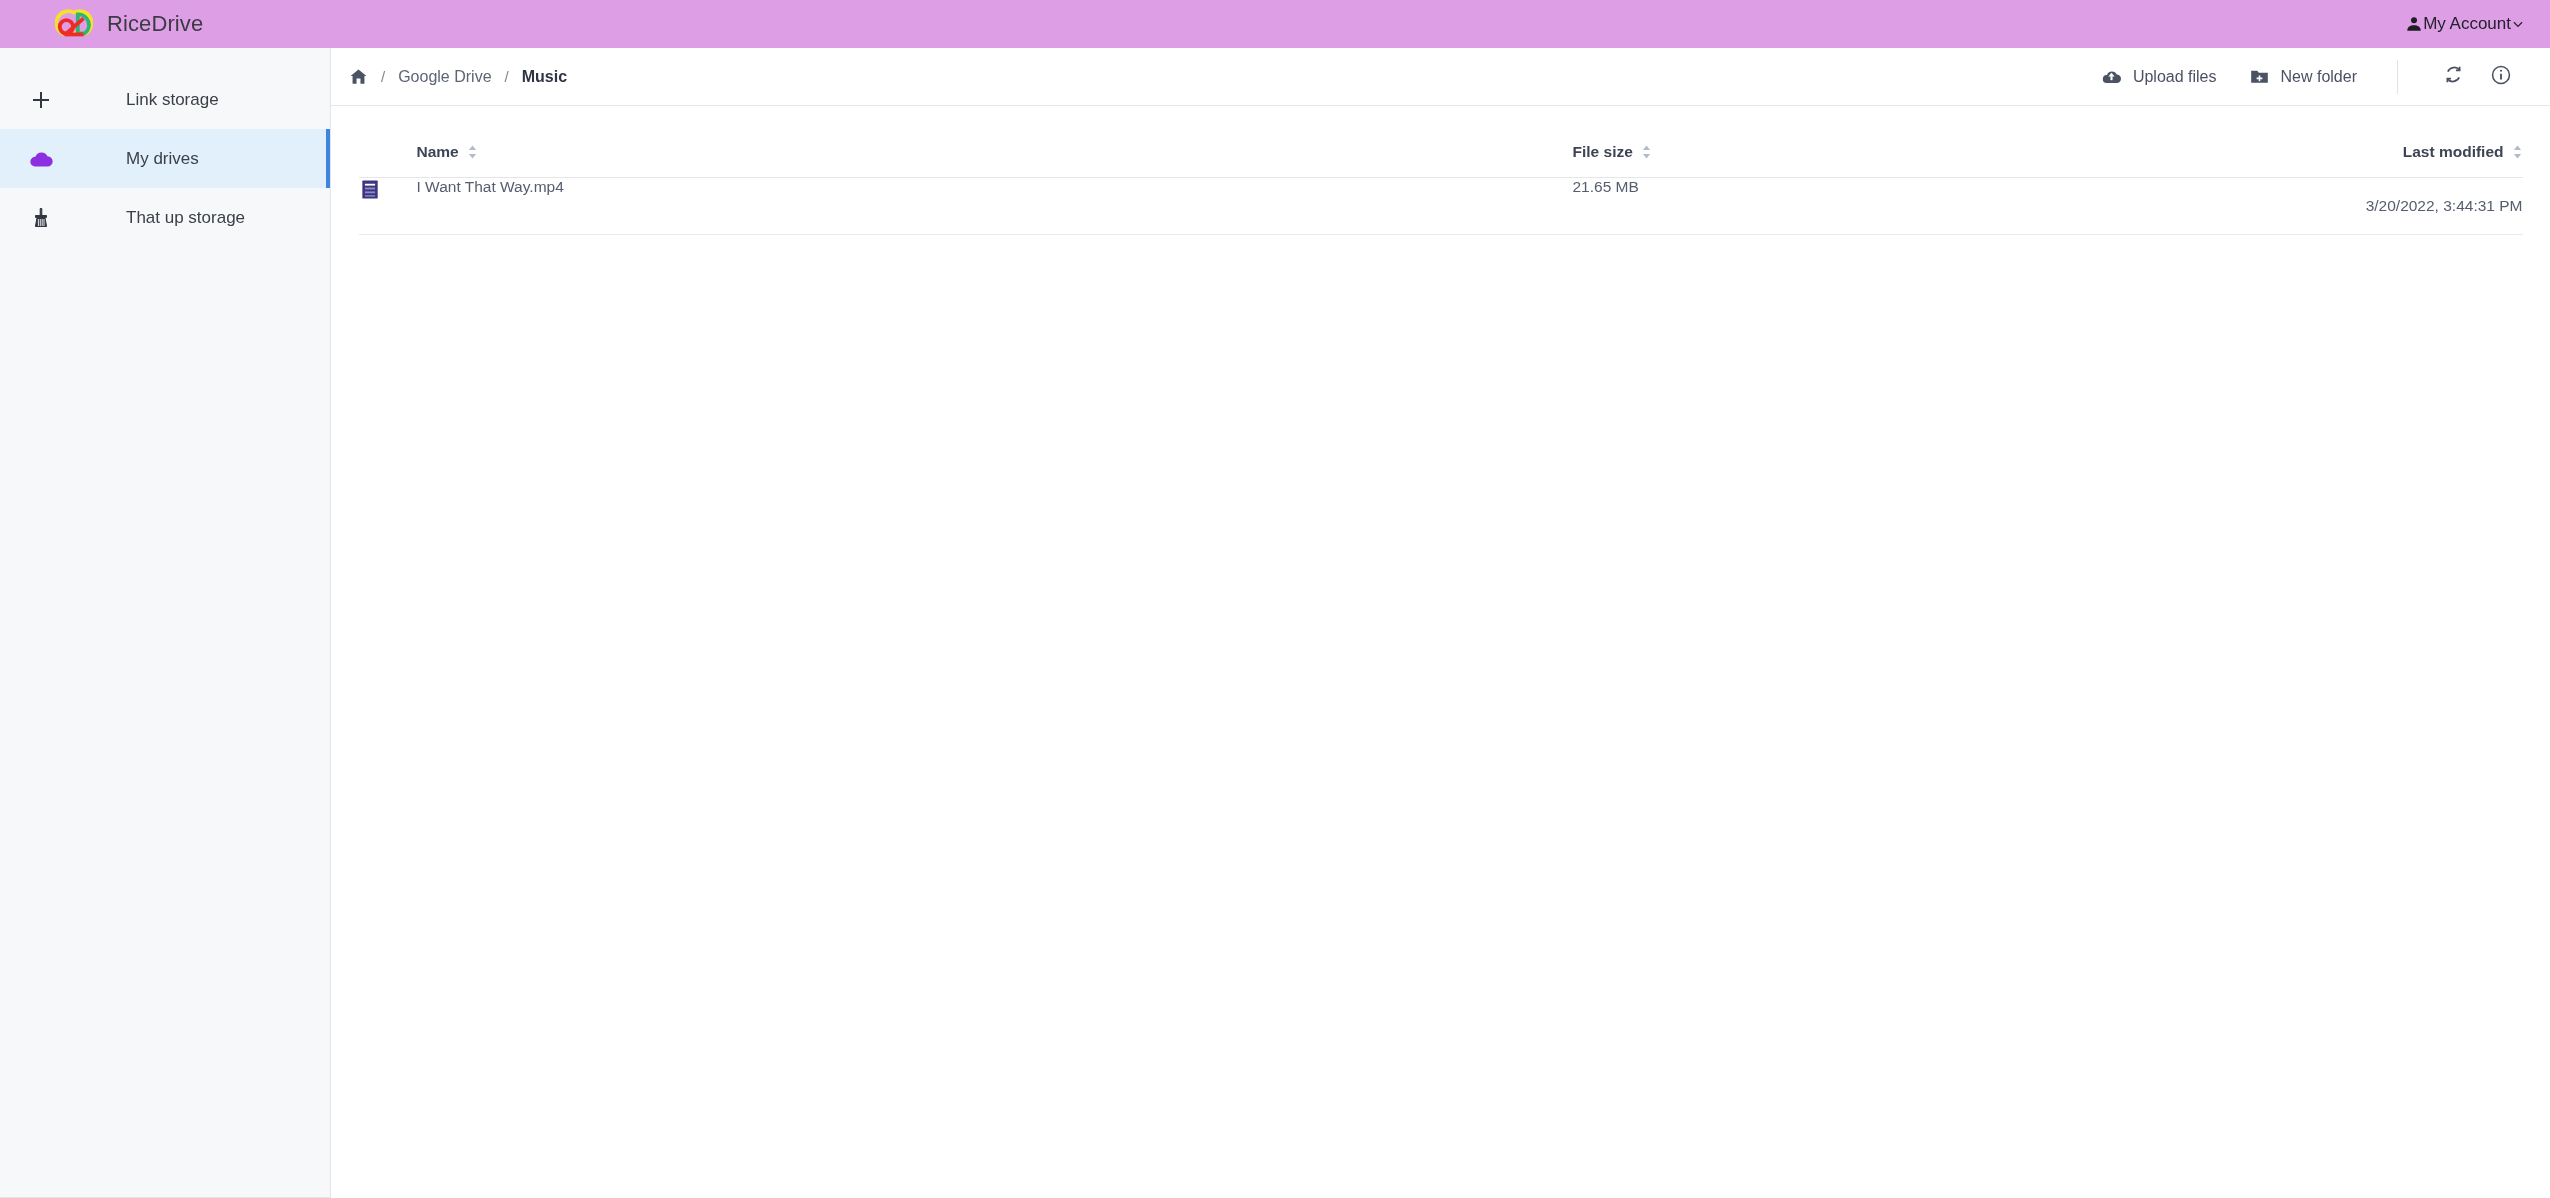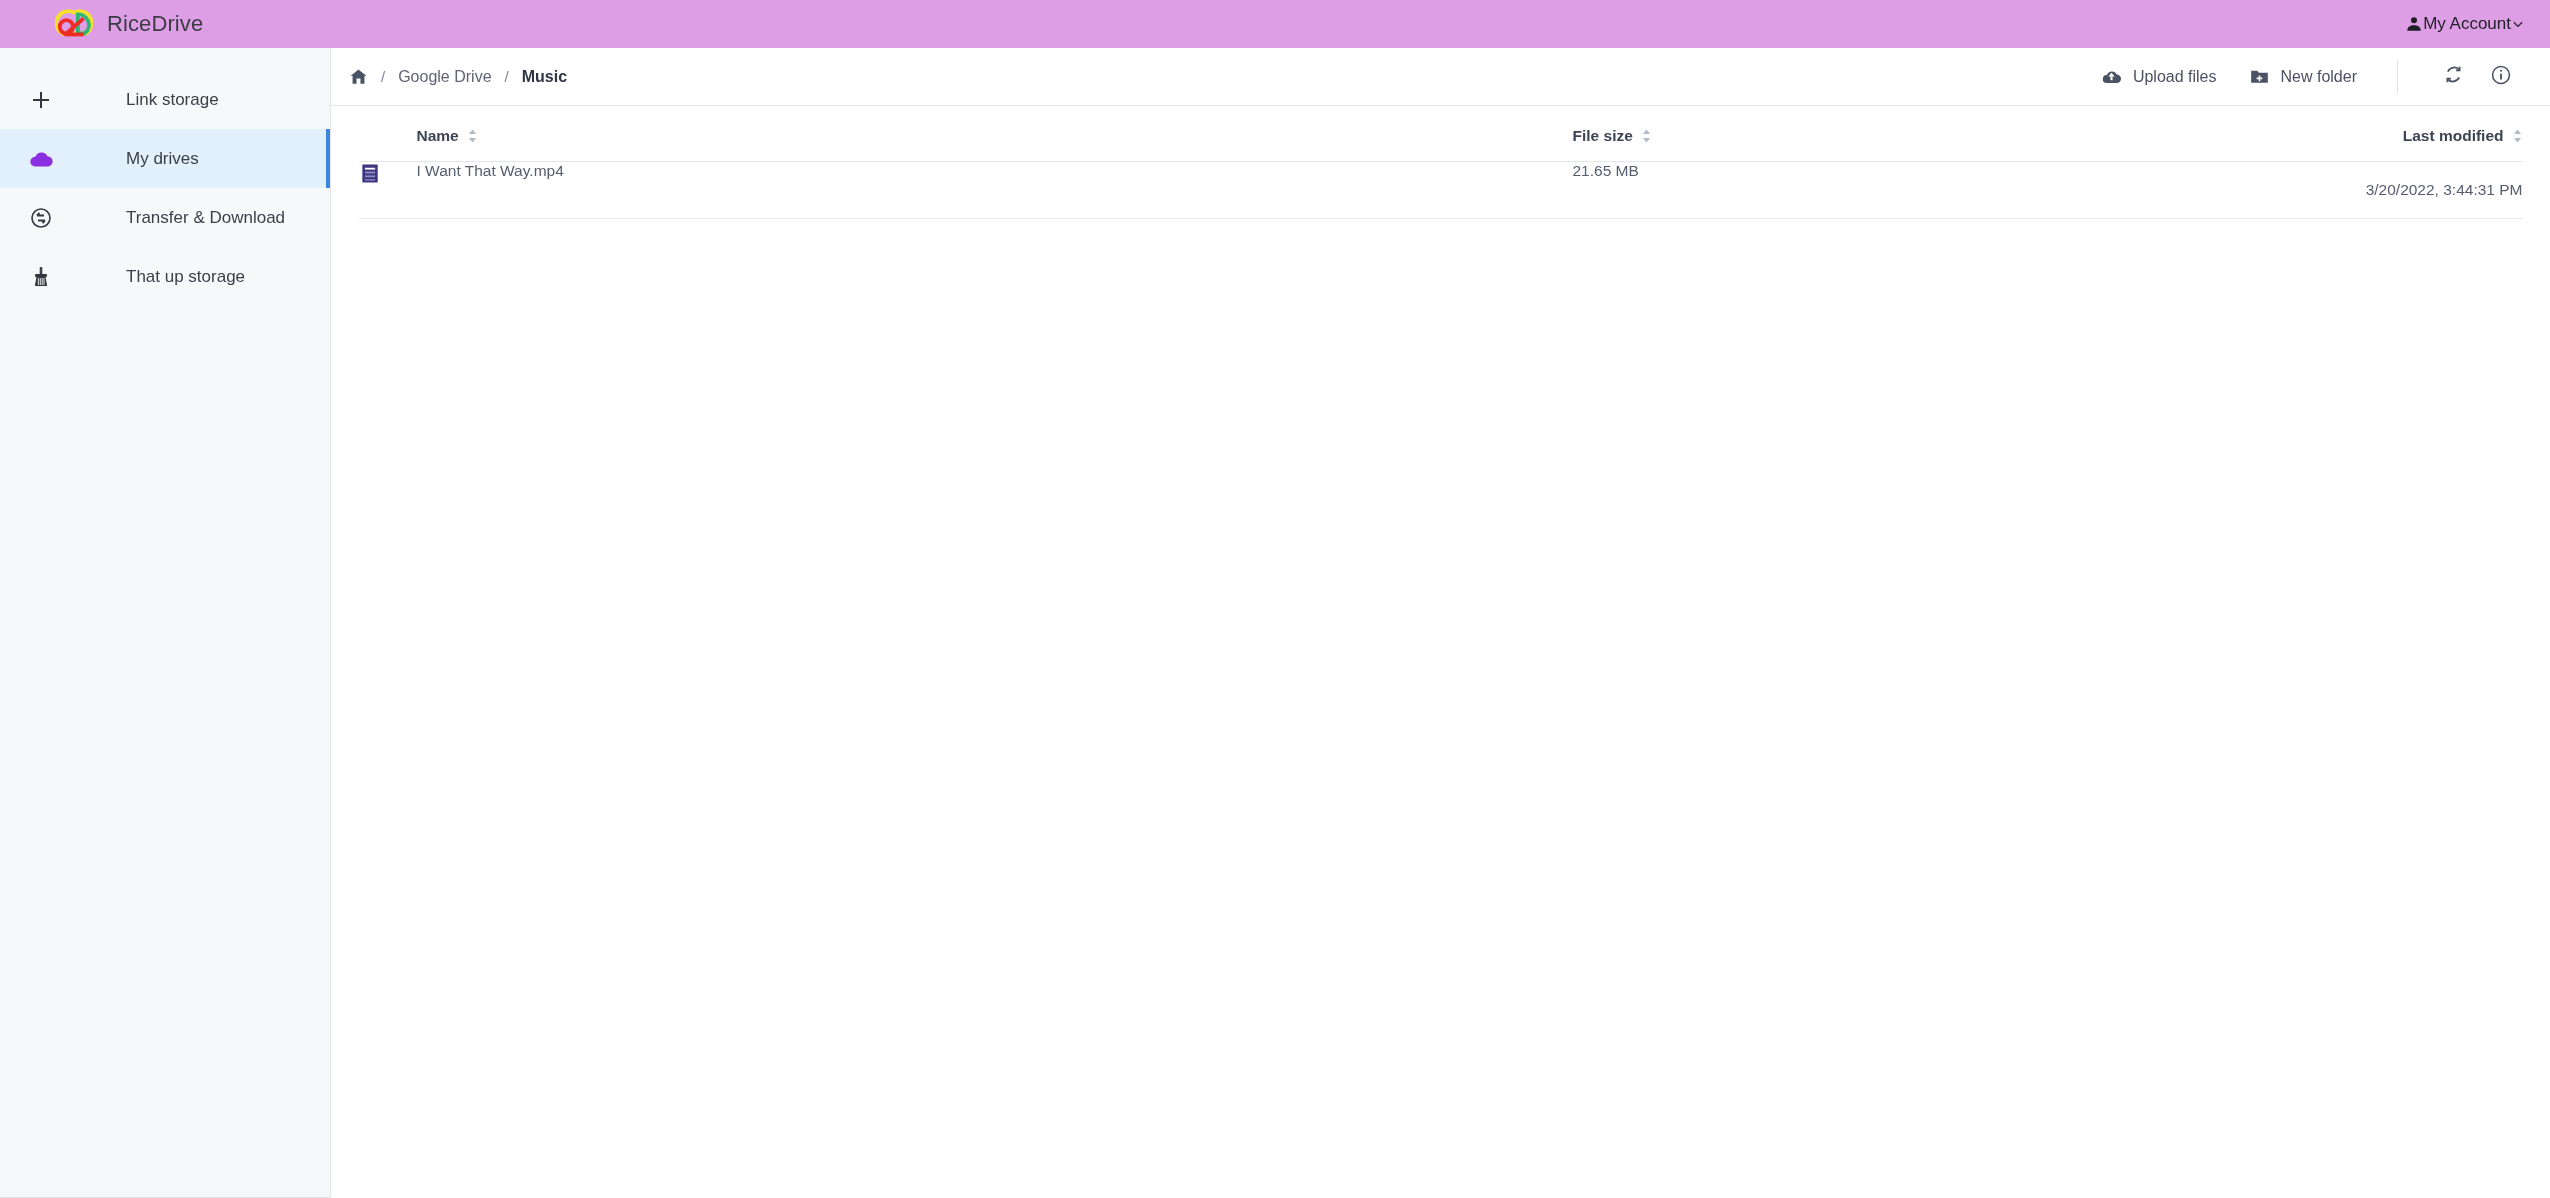--- a/index.html
+++ b/index.html
@@ -148,21 +148,21 @@
     display: flex;
     align-items: center;
     justify-content: center;
     cursor: pointer;
     margin-left: 14px;
   }
 
   
   .table {
     width: 2164px;
-    margin: 0 auto;
+    margin: 16px auto;
     padding-top: 4px;
   }
   .thead {
     display: flex;
     align-items: center;
     height: 52px;
     border-bottom: 1px solid #e4e6ea;
   }
   .th {
     font-size: 15.5px;
@@ -241,29 +241,20 @@
 
   <div class="nav-item active">
     <span class="nav-icon">
       <svg width="26" height="26" viewBox="0 0 24 24" fill="#8b2fe0">
         <path d="M6.5 19 A4.5 4.5 0 0 1 6.8 10 A6 6 0 0 1 18 9.5 A4.7 4.7 0 0 1 18 19 Z"></path>
       </svg>
     </span>
     <span class="nav-label">My drives</span>
   </div>
 
-  <div class="nav-item">
-    <span class="nav-icon">
-      <svg width="24" height="24" viewBox="0 0 24 24" fill="none" stroke="#33373f" stroke-width="1.6">
-        <circle cx="12" cy="12" r="9"></circle>
-        <path d="M15 9.5 L8 9.5 M10.5 7 L8 9.5 M9 14.5 L16 14.5 M13.5 17 L16 14.5" stroke-width="1.8"></path>
-      </svg>
-    </span>
-    <span class="nav-label">Transfer &amp; Download</span>
-  </div>
 
 
   <div class="nav-item">
     <span class="nav-icon">
       <svg width="24" height="24" viewBox="0 0 24 24" fill="#33373f" stroke="#33373f">
         <path d="M11.2 2.5 L12.8 2.5 L12.8 9 L11.2 9 Z"></path>
         <path d="M6.5 9.5 L17.5 9.5 L17.5 11.4 L6.5 11.4 Z"></path>
         <path d="M8 11.8 L16 11.8 L17.6 20.5 L6.4 20.5 Z" fill="#33373f"></path>
         <path d="M9.4 13 L9.4 20 M11.3 13 L11.3 20 M13.2 13 L13.2 20 M15 13 L15 20" stroke="#f7f8fa" stroke-width="0.9"></path>
       </svg>

